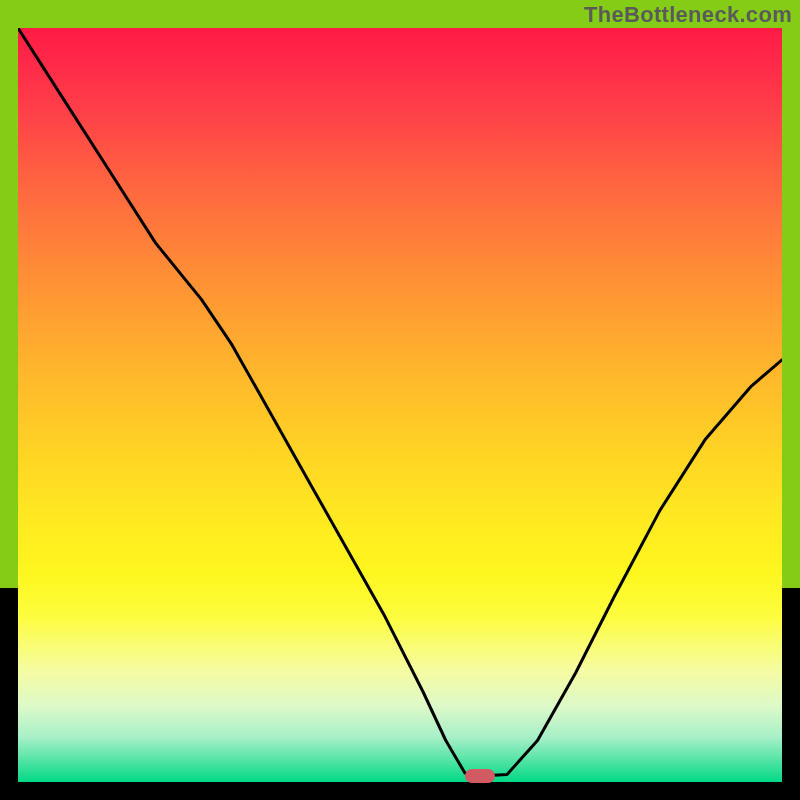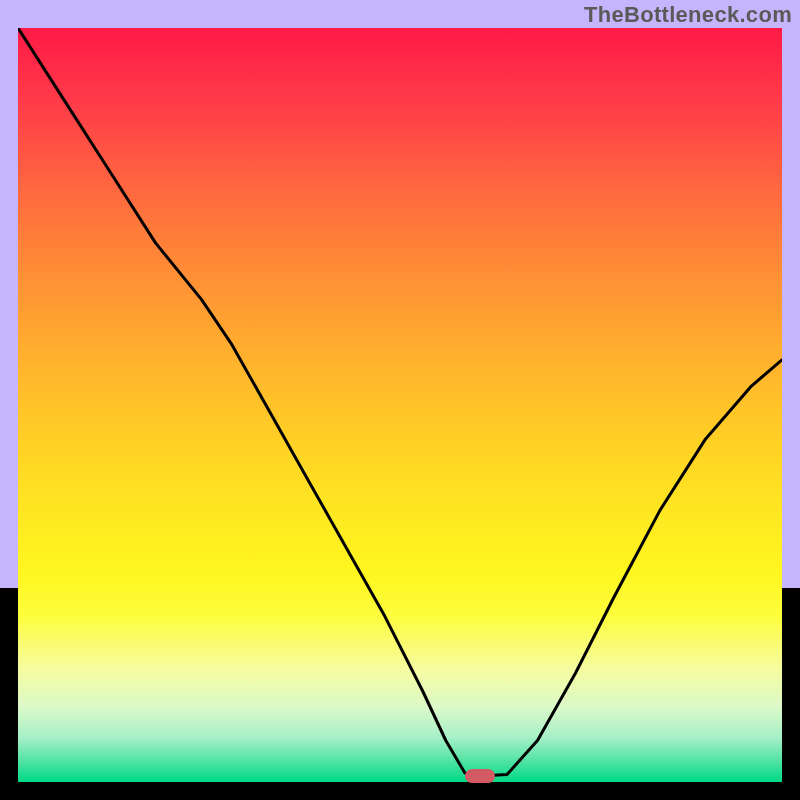--- a/index.html
+++ b/index.html
@@ -8,21 +8,21 @@
     width: 800px;
     height: 800px;
     background: #000;
     overflow: hidden;
     font-family: Arial, Helvetica, sans-serif;
   }
   .frame {
     position: relative;
     width: 800px;
     height: 588px;
-    background: #c4b5fd;
+    background: #84cc16;
   }
   .watermark {
     position: absolute;
     top: 2px;
     right: 8px;
     color: #5a5a5a;
     font-size: 22px;
     font-weight: 600;
     letter-spacing: 0.3px;
     user-select: none;

